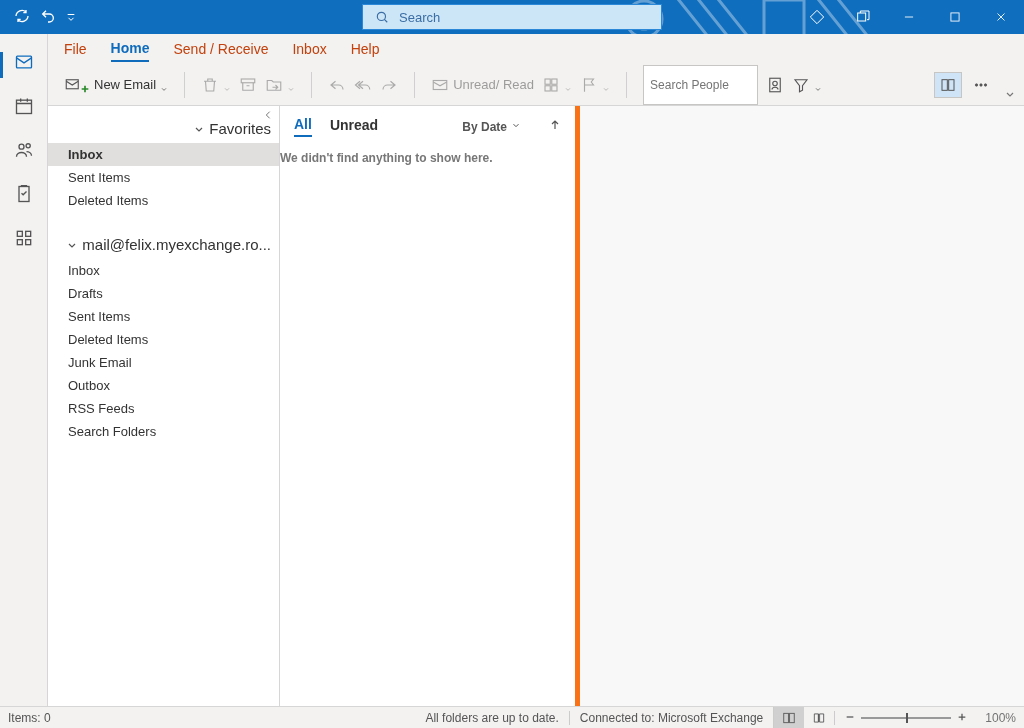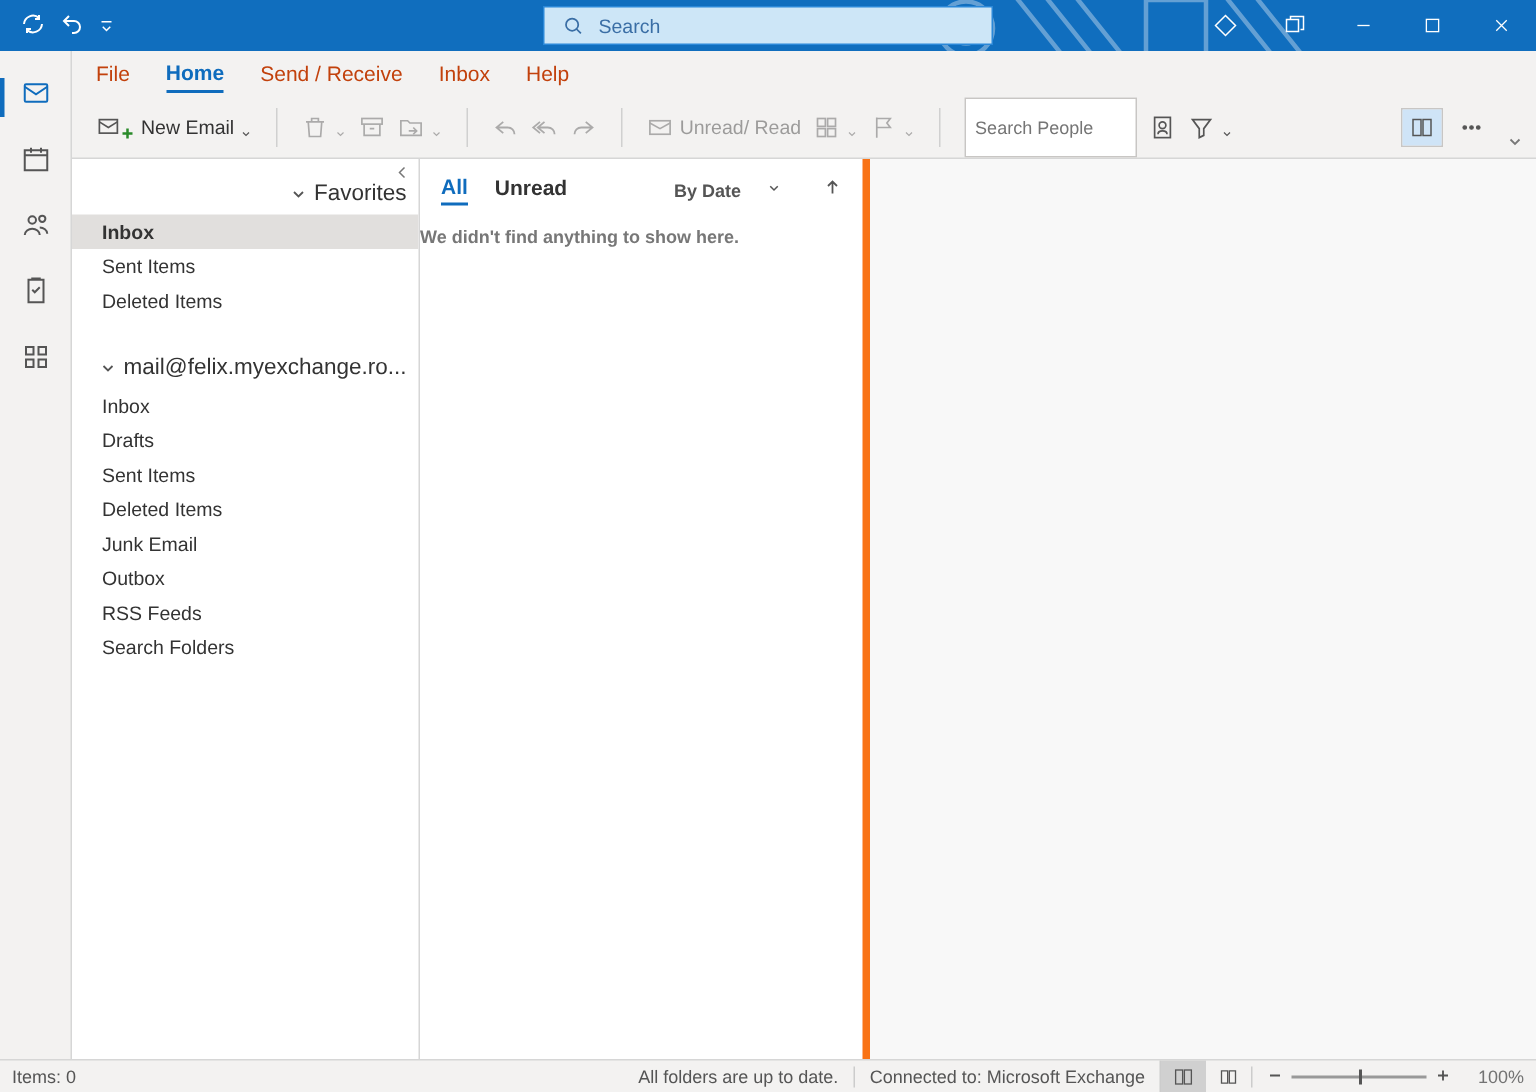--- a/index.html
+++ b/index.html
@@ -157,21 +157,21 @@
     width: 300px; border-right: 5px solid #f97316;
     flex: none; display: flex; flex-direction: column; font-weight: bold;
   }
   .msgpane .filterrow {
     display: flex; align-items: center; gap: 18px;
     padding: 10px 14px 4px 14px;
   }
   .filterrow .ftab { font-size: 14px; color: #333; padding-bottom: 3px;}
   .filterrow .ftab.active { color: var(--accent); border-bottom: 2px solid var(--accent); }
   .filterrow .spacer { flex: 1; }
-  .filterrow .sortctl { font-size: 12px; color: #555; display:flex; align-items:flex-start; gap:17px;}
+  .filterrow .sortctl { font-size: 12px; color: #555; display:flex; align-items:flex-start; gap:4px;}
   .filterrow .sortctl svg { width:10px; height:10px; stroke:#555; fill:none;}
   .filterrow .dirbtn svg { width:12px; height:12px; stroke:#555; fill:none;}
   .emptymsg { text-align: left; color: #777; font-size: 12px; padding: 10px 0;}
 
   
   .readpane { flex: 1; background: #f8f8f8; }
 
   
   .statusbar {
     height: 22px; background: var(--statusbar-bg);

